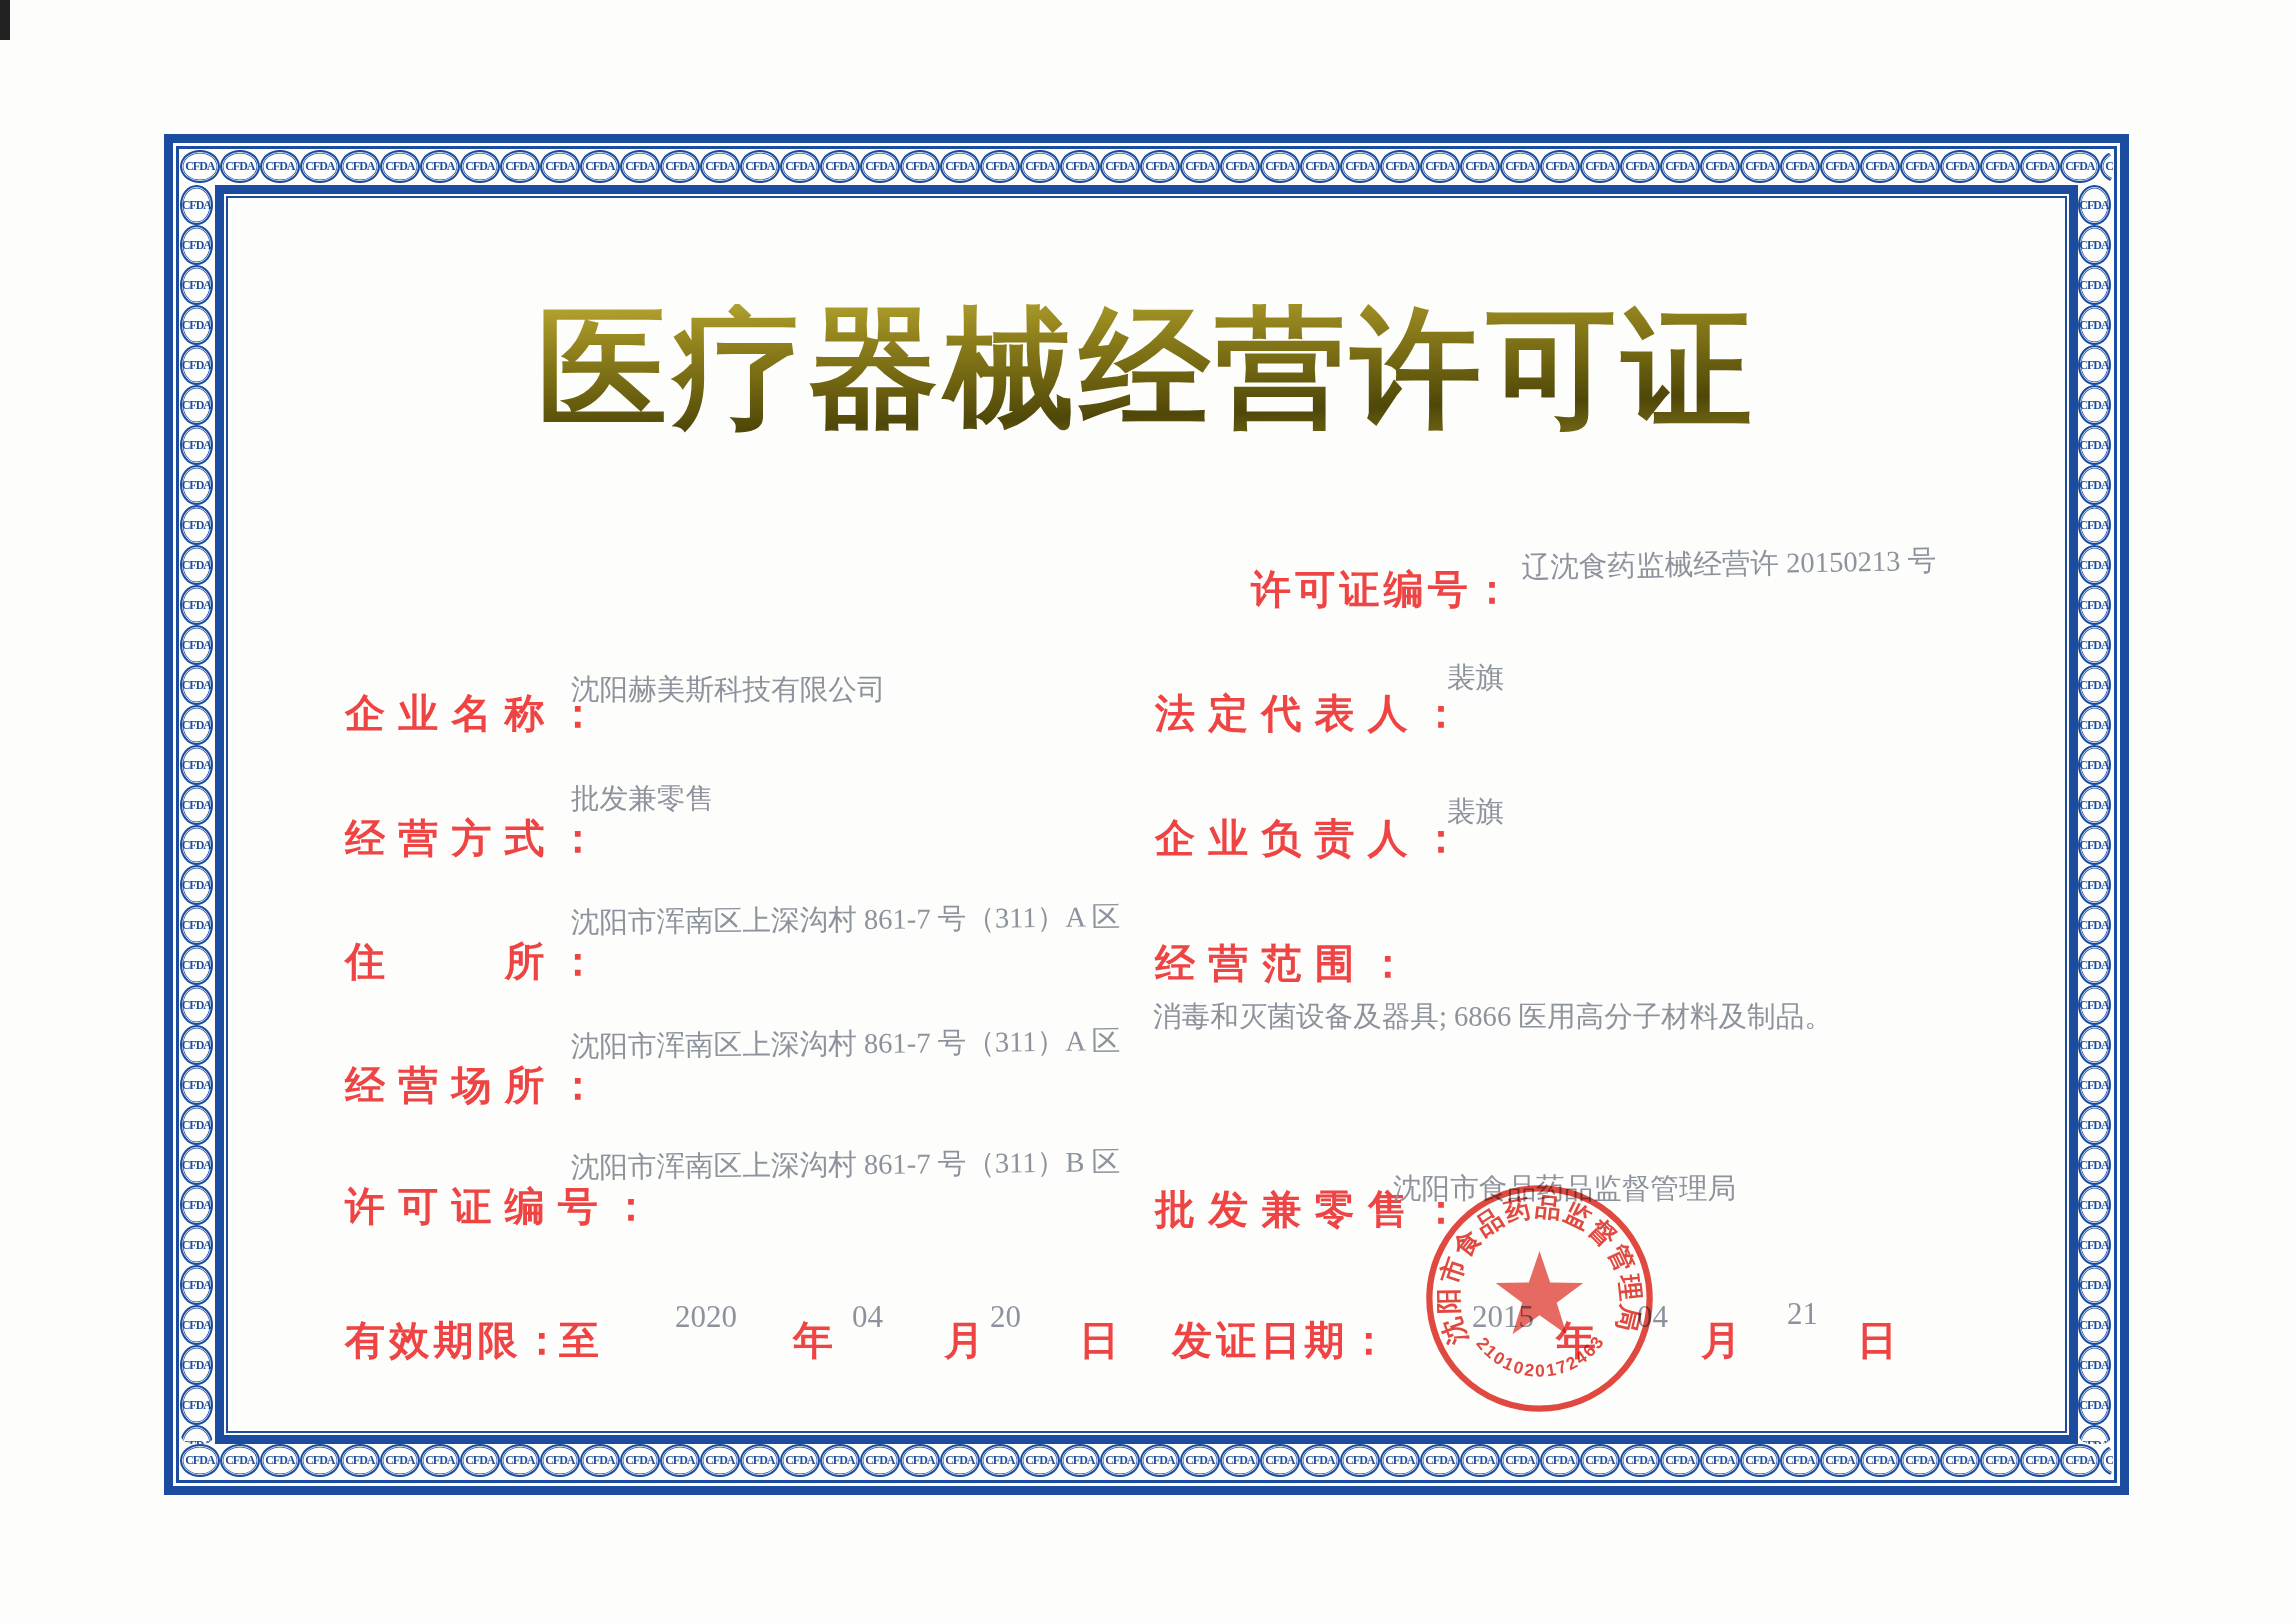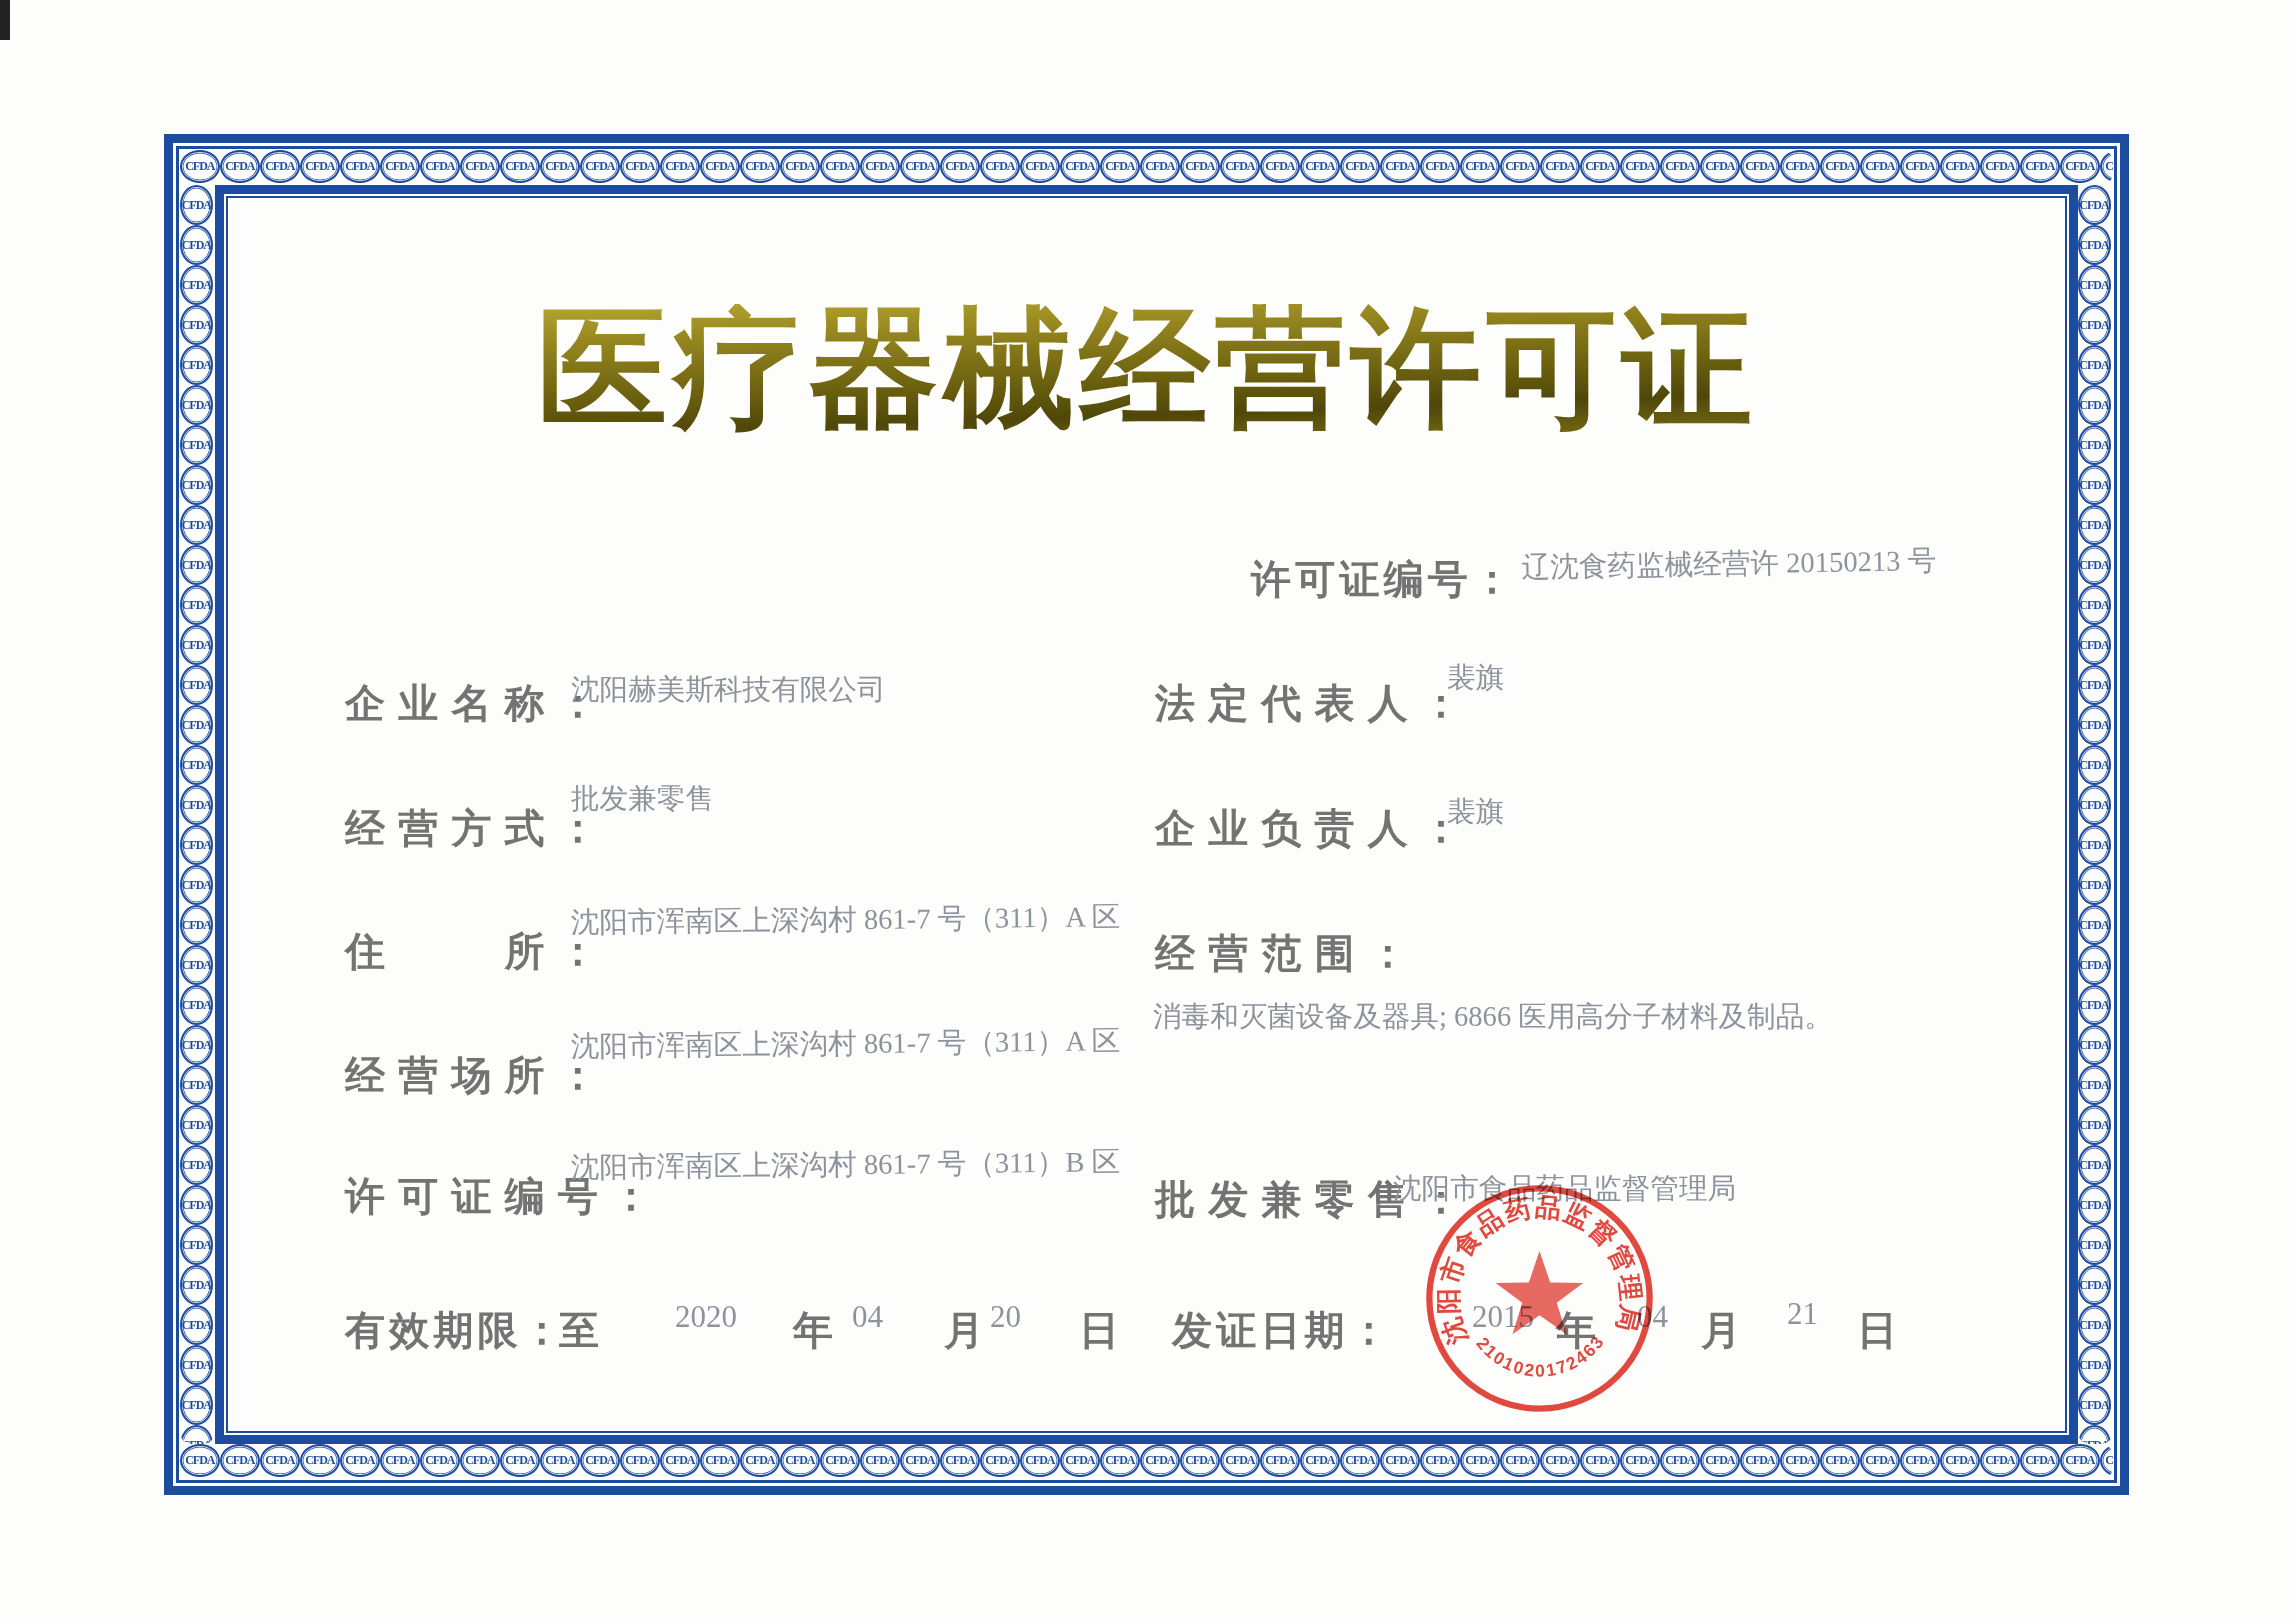--- a/index.html
+++ b/index.html
@@ -40,23 +40,24 @@
     position:absolute;left:0;right:0;top:304px;
     text-align:center;
     font-family:"Liberation Serif", serif;font-weight:bold;
     font-size:130px;letter-spacing:5.6px;line-height:1;
     background:linear-gradient(178deg,#c5b53a 0%,#95861f 28%,#6b600f 55%,#4f4709 72%,#8d7f1e 100%);
     -webkit-background-clip:text;background-clip:text;
     color:transparent;-webkit-text-fill-color:transparent;
     text-shadow:none;white-space:nowrap;
   }
   .lbl{
-    position:absolute;font-weight:bold;color:#737373;
+    position:absolute;font-weight:bold;color:#ef4444;
     font-size:40px;line-height:1.15;white-space:nowrap;
-    font-family:Liberation Sans, sans-serif;
+    font-family:Liberation Mono, monospace;
+    margin-top:14px;
   }
   .lbl-wide{letter-spacing:13.2px;}
   .lbl-tight{letter-spacing:4.2px;}
   .val{
     position:absolute;color:#8d939c;font-size:28.6px;line-height:1.3;
     font-family:"Liberation Serif", serif;white-space:nowrap;
     transform-origin:left bottom;
   }
   .val-num{font-size:31px;}
   .tilt1{transform:rotate(-1deg);}

